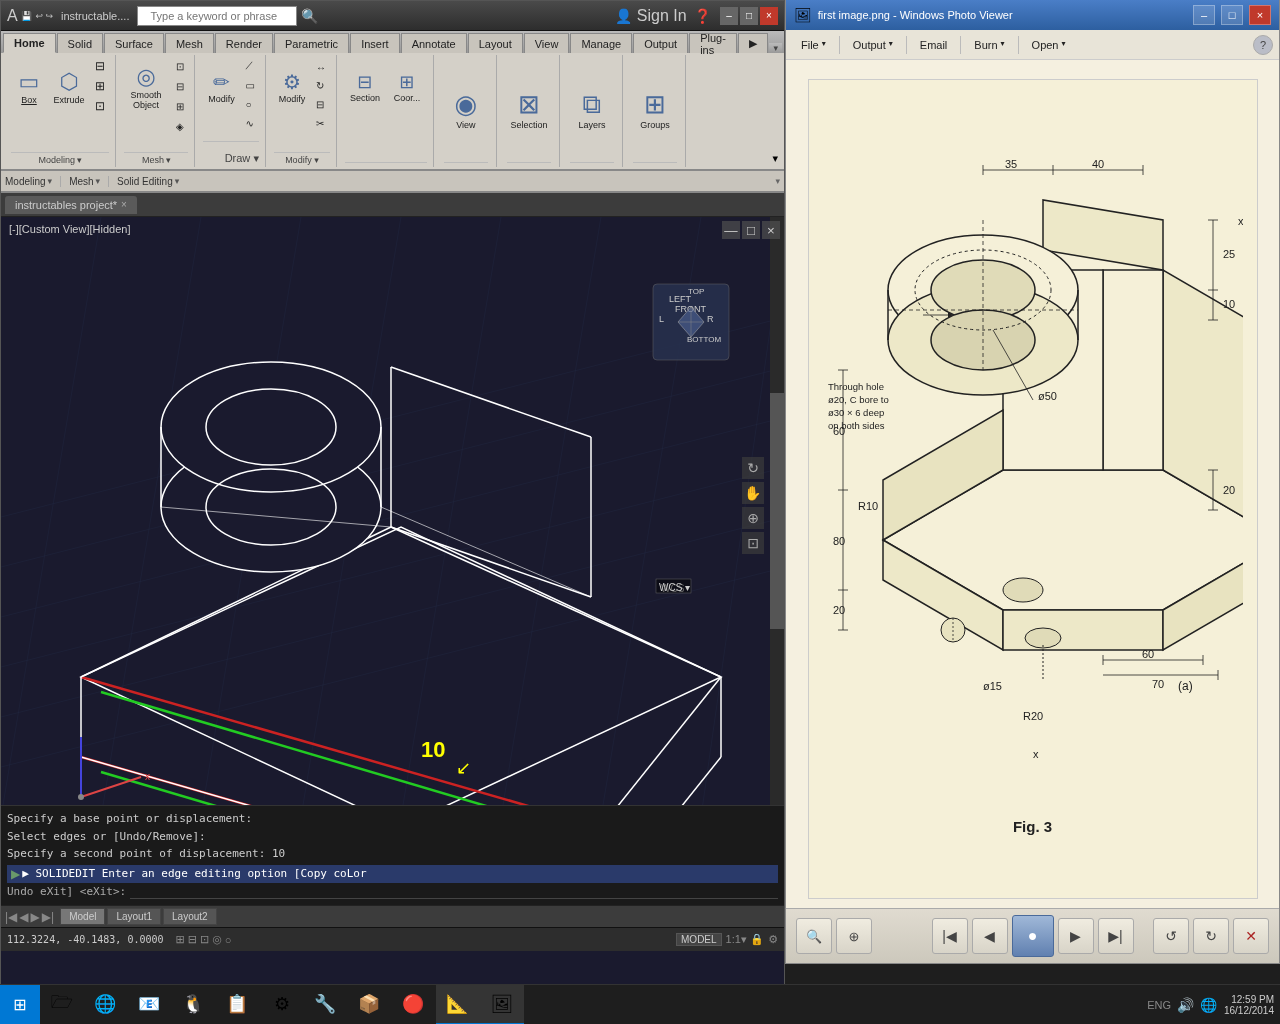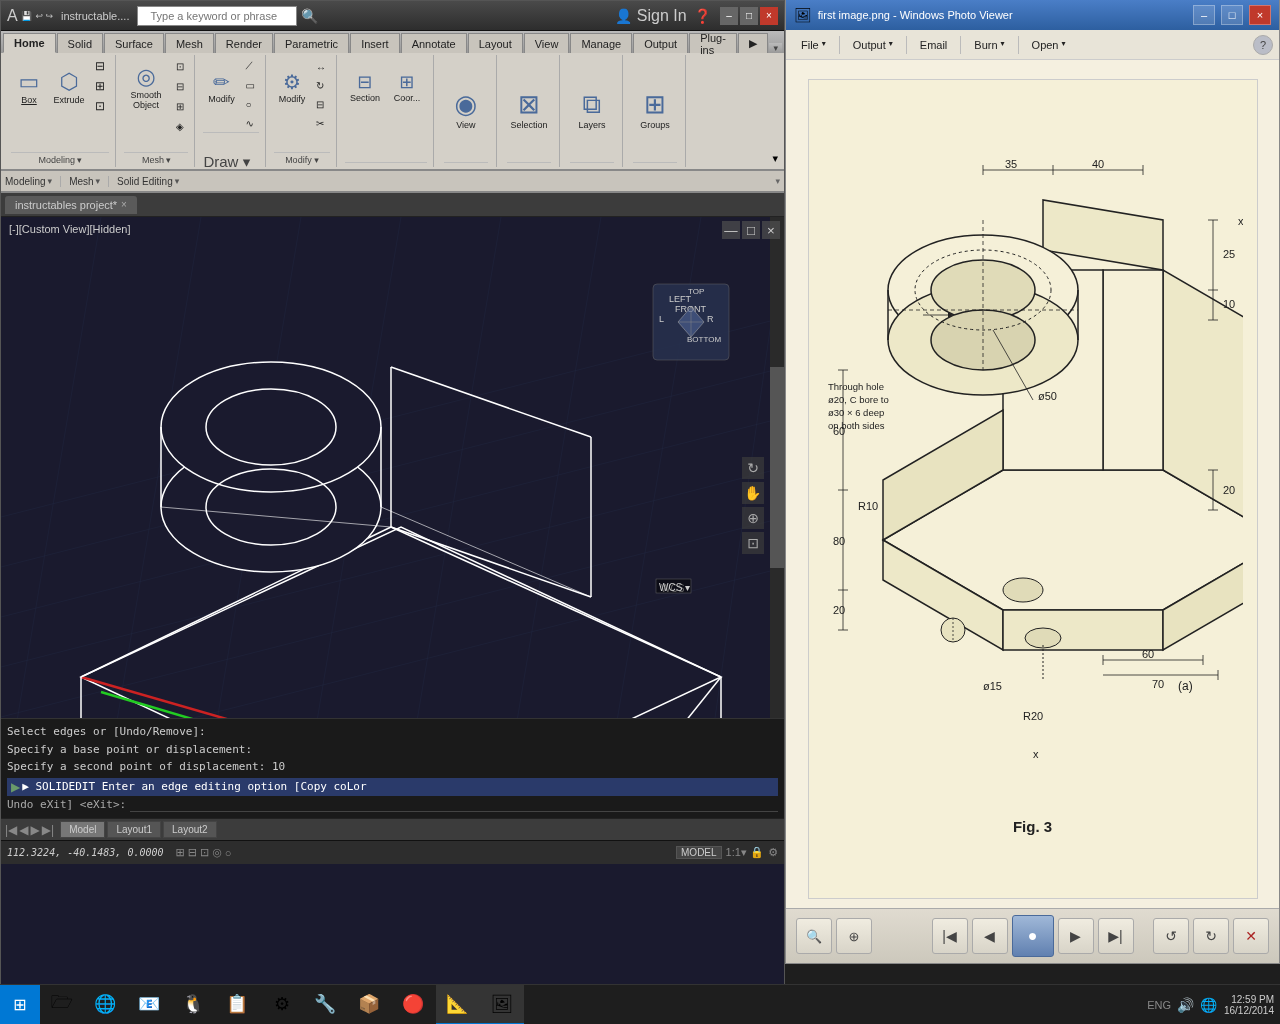--- a/index.html
+++ b/index.html
@@ -47,21 +47,21 @@
     
     #viewport { position: relative; background: #1a1a2e; flex: 1; height: 720px; overflow: hidden; }
     #viewport-label { position: absolute; top: 6px; left: 8px; color: #ccc; font-size: 11px; z-index: 10; }
 
     
     #command-area { background: #1a1a1a; border-top: 1px solid #333; padding: 4px 6px; height: 100px; }
     .cmd-line { color: #ccc; font-size: 11px; font-family: monospace; line-height: 1.6; }
 
     
     #status-bar { background: #2d2d2d; height: 24px; border-top: 1px solid #111; display: flex; align-items: center; padding: 0 6px; gap: 8px; }
-    .status-coords { color: #ccc; font-size: 10px; font-family: monospace; font-style: italic; }
+    .status-coords { color: #ccc; font-size: 10px; font-family: monospace; }
 
     
     #layout-tabs { background: #3c3c3c; height: 22px; display: flex; align-items: center; padding: 0 4px; gap: 2px; border-top: 1px solid #222; }
     .layout-tab { background: #555; color: #ccc; padding: 2px 8px; font-size: 10px; cursor: pointer; border: 1px solid #444; }
     .layout-tab.active { background: #777; }
 
     
     #taskbar { position: absolute; bottom: 0; left: 0; right: 0; height: 40px; background: #1e1e1e; border-top: 1px solid #333; display: flex; align-items: center; padding: 0 4px; z-index: 100; }
     #start-btn { background: #0078d4; width: 40px; height: 40px; display: flex; align-items: center; justify-content: center; cursor: pointer; color: white; font-size: 16px; }
     .taskbar-app { width: 44px; height: 40px; display: flex; align-items: center; justify-content: center; cursor: pointer; font-size: 18px; border-bottom: 2px solid transparent; }
@@ -214,21 +214,21 @@
               <span>▭</span>
             </div>
           <div class="ribbon-btn-sm">
               <span>○</span>
             </div>
           <div class="ribbon-btn-sm">
               <span>∿</span>
             </div>
         </div>
       </div>
-      <div style="font-size:15px;text-align:left;color:#444;border-top:1px solid #bbb;padding-top:20px;">
+      <div style="font-size:11px;text-align:right;color:#444;border-top:1px solid #bbb;padding-top:10px;">
         <span>Draw</span>
         <span>▾</span>
       </div>
     </div>
 
     <div class="ribbon-group" style="display:flex;flex-direction:column;border-right:1px solid #aaa;padding:2px 6px;">
       <div style="display:flex;gap:2px;flex:1;">
         <div class="ribbon-btn" style="width:36px;">
           <div style="font-size:20px;color:#4a6a9a;">⚙</div>
           <div style="font-size:9px;">Modify</div>
@@ -334,21 +334,21 @@
     <span style="font-size:9px;color:#666;cursor:pointer;">▾</span>
   </div>
 
   <div id="tab-bar" style="background:#3c3c3c;height:24px;display:flex;align-items:center;padding:0 4px;border-bottom:1px solid #222;">
     <div class="doc-tab">
       <span>instructables project*</span>
       <span class="doc-tab-close">×</span>
     </div>
   </div>
 
-  <div id="viewport" style="position:relative;background:#1a1a2e;height:501px;overflow:hidden;">
+  <div id="viewport" style="position:relative;background:#1a1a2e;height:588px;overflow:hidden;">
     <span id="viewport-label" style="position:absolute;top:6px;left:8px;color:#ccc;font-size:11px;z-index:10;">[-][Custom View][Hidden]</span>
 
     <div style="position:absolute;top:4px;right:4px;display:flex;gap:2px;z-index:10;">
       <button style="background:rgba(80,80,80,0.7);color:#ccc;border:none;width:18px;height:18px;cursor:pointer;">—</button>
       <button style="background:rgba(80,80,80,0.7);color:#ccc;border:none;width:18px;height:18px;cursor:pointer;">□</button>
       <button style="background:rgba(80,80,80,0.7);color:#ccc;border:none;width:18px;height:18px;cursor:pointer;">×</button>
     </div>
 
     <svg width="785" height="588" style="position:absolute;top:0;left:0;">
 
@@ -455,22 +455,22 @@
 
     <div style="position:absolute;right:20px;top:240px;display:flex;flex-direction:column;gap:3px;">
       <div style="width:22px;height:22px;background:rgba(60,60,60,0.7);display:flex;align-items:center;justify-content:center;cursor:pointer;color:#aaa;font-size:14px;">↻</div>
       <div style="width:22px;height:22px;background:rgba(60,60,60,0.7);display:flex;align-items:center;justify-content:center;cursor:pointer;color:#aaa;font-size:14px;">✋</div>
       <div style="width:22px;height:22px;background:rgba(60,60,60,0.7);display:flex;align-items:center;justify-content:center;cursor:pointer;color:#aaa;font-size:14px;">⊕</div>
       <div style="width:22px;height:22px;background:rgba(60,60,60,0.7);display:flex;align-items:center;justify-content:center;cursor:pointer;color:#aaa;font-size:14px;">⊡</div>
     </div>
   </div>
 
   <div id="command-area" style="background:#1a1a1a;border-top:1px solid #333;padding:4px 6px;height:100px;">
+    <div class="cmd-line">Specify a base point or displacement:</div>
     <div class="cmd-line">Select edges or [Undo/Remove]:</div>
-    <div class="cmd-line">Specify a base point or displacement:</div>
     <div class="cmd-line">Specify a second point of displacement: 10</div>
     <div style="display:flex;align-items:center;gap:2px;margin-top:2px;background:#2a3a6a;padding:2px 4px;">
       <span style="font-size:12px;color:#6a9a6a;">▶</span>
       <span style="color:#fff;font-family:monospace;font-size:11px;">▶ SOLIDEDIT Enter an edge editing option [Copy coLor</span>
     </div>
     <div style="display:flex;align-items:center;gap:4px;margin-top:2px;">
       <span style="color:#aaa;font-family:monospace;font-size:11px;">Undo eXit] &lt;eXit&gt;:</span>
       <input type="text" style="background: transparent; border-top: none; border-right: none; border-left: none; border-image: initial; border-bottom: 1px solid rgb(68, 68, 68); color: rgb(204, 204, 204); font-family: monospace; font-size: 11px; flex: 1 1 0%; outline: none;">
     </div>
   </div>

